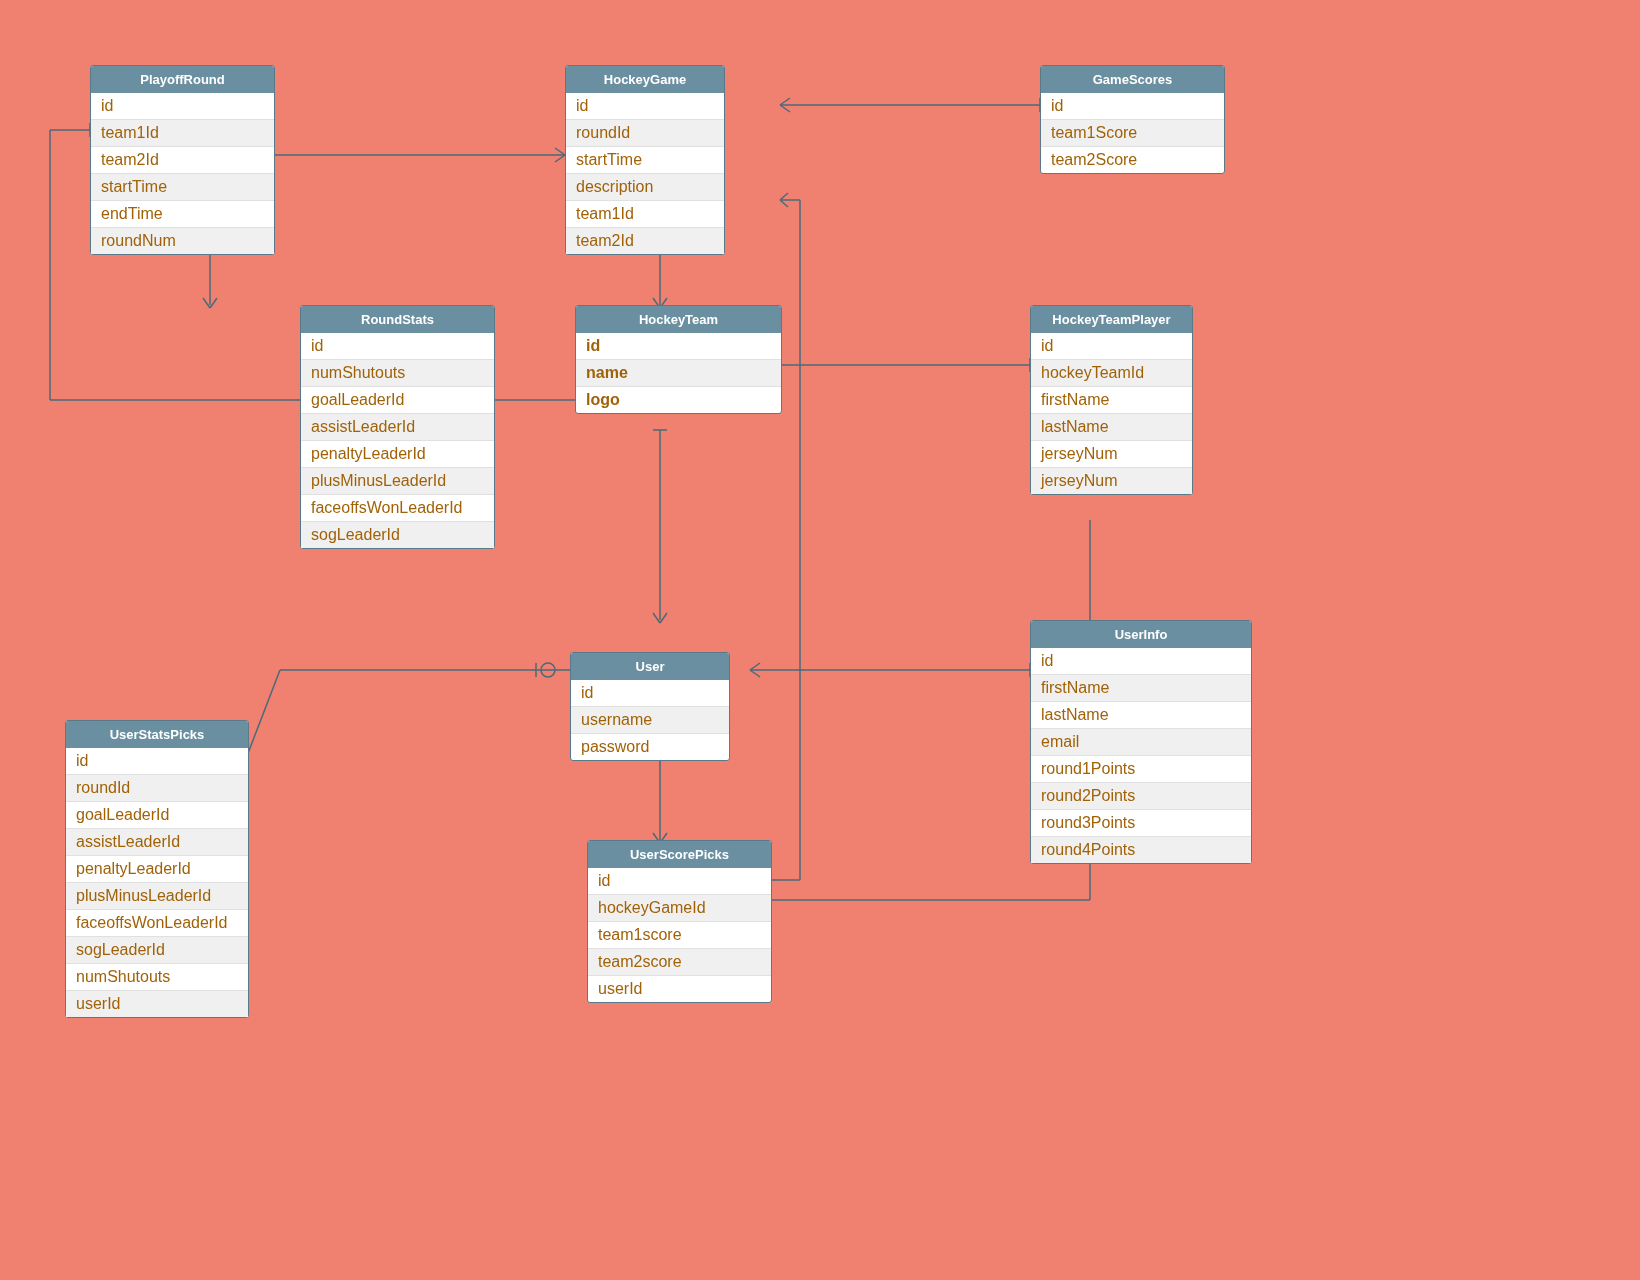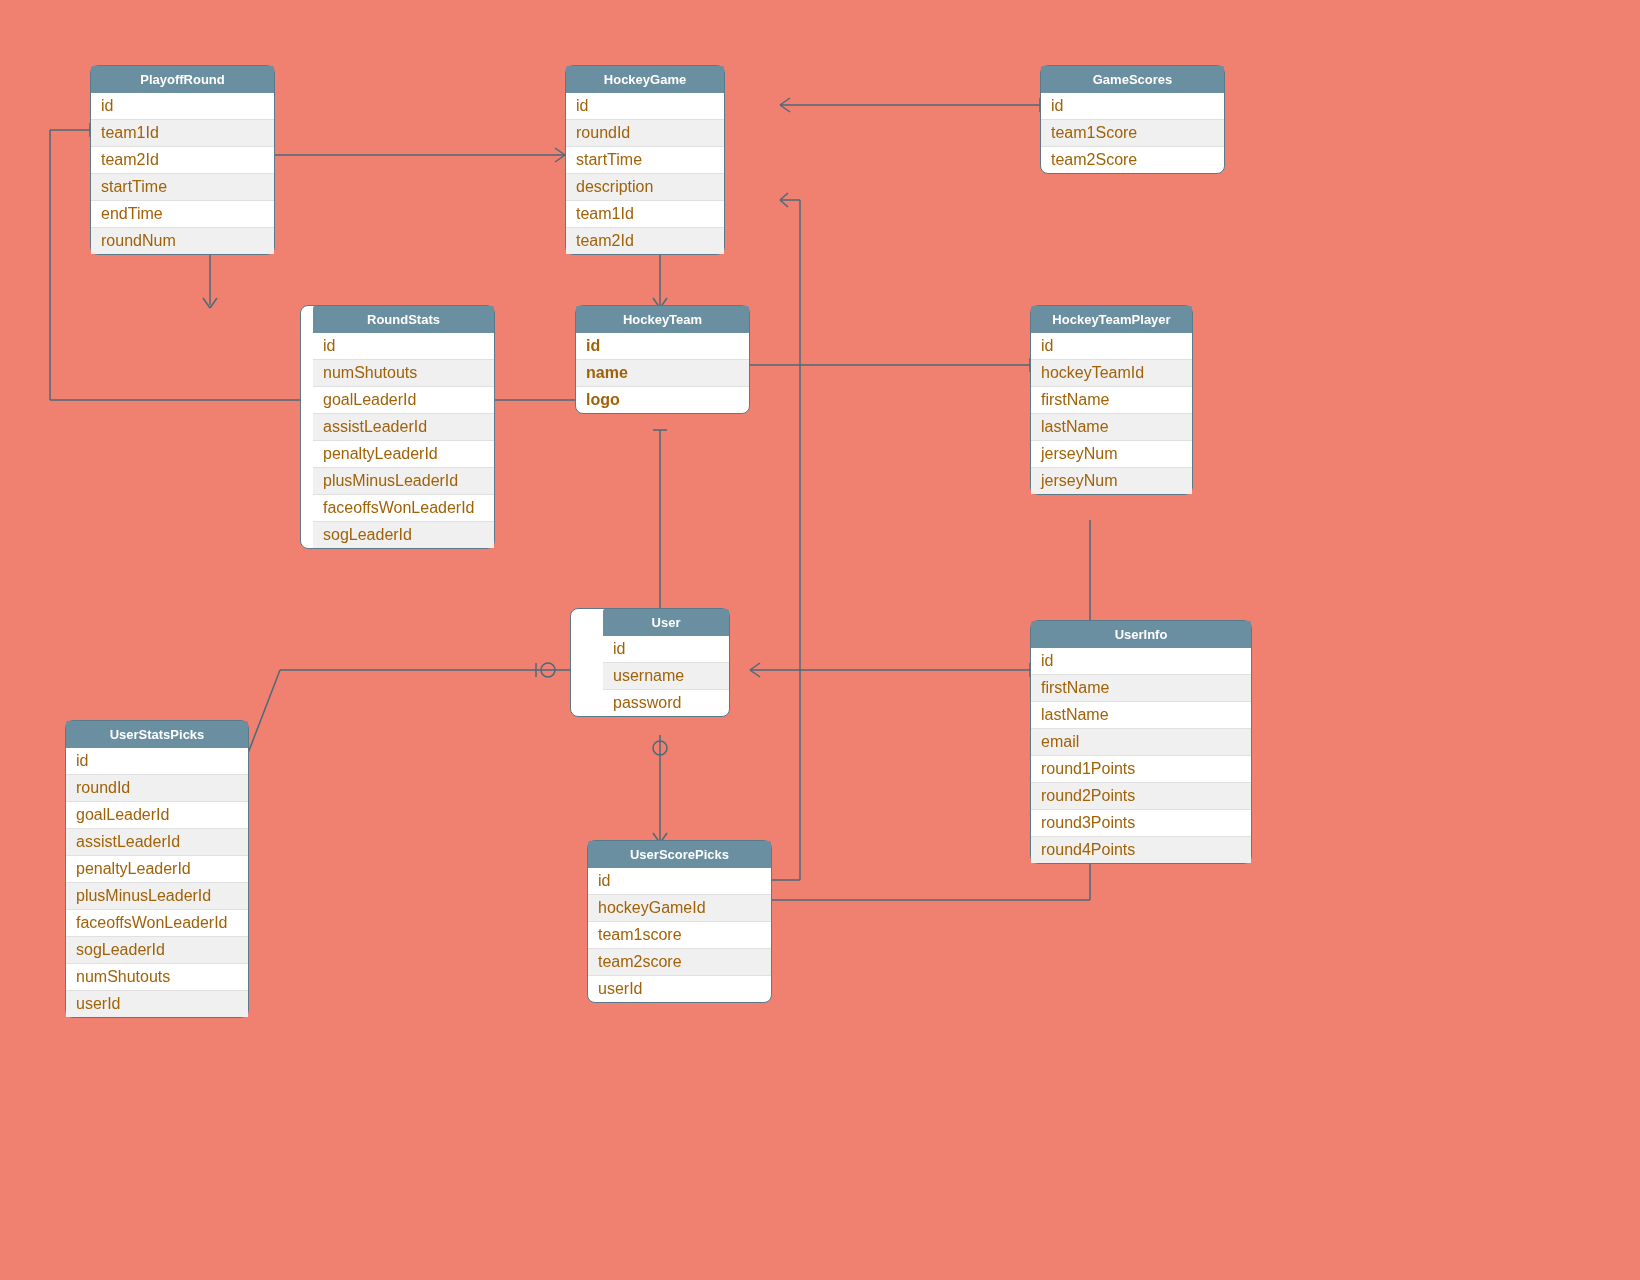--- a/index.html
+++ b/index.html
@@ -9,21 +9,21 @@
       height: 1280px;
       position: relative;
       overflow: hidden;
       font-family: Arial, sans-serif;
     }
 
     .er-table {
       position: absolute;
       background: white;
       border: 1.5px solid #5a7a8a;
-      border-radius: 8px;
+      border-radius: 3px;
       min-width: 160px;
     }
 
     .er-table-header {
       background: #6a8fa0;
       color: white;
       font-weight: bold;
       font-size: 13px;
       padding: 6px 10px;
       text-align: center;
@@ -178,50 +178,50 @@
   <div class="er-table-row alt">team2Id</div>
 </div>
 
 <div class="er-table" style="left:1040px; top:65px; width:185px;">
   <div class="er-table-header">GameScores</div>
   <div class="er-table-row">id</div>
   <div class="er-table-row alt">team1Score</div>
   <div class="er-table-row">team2Score</div>
 </div>
 
-<div class="er-table" style="left:300px; top:305px; width:195px;padding-left:12px;">
+<div class="er-table" style="left:300px; top:305px; width:195px;">
   <div class="er-table-header">RoundStats</div>
   <div class="er-table-row">id</div>
   <div class="er-table-row alt">numShutouts</div>
   <div class="er-table-row">goalLeaderId</div>
   <div class="er-table-row alt">assistLeaderId</div>
   <div class="er-table-row">penaltyLeaderId</div>
   <div class="er-table-row alt">plusMinusLeaderId</div>
   <div class="er-table-row">faceoffsWonLeaderId</div>
   <div class="er-table-row alt">sogLeaderId</div>
 </div>
 
-<div class="er-table" style="left:575px; top:305px; width:175px;">
+<div class="er-table" style="left:575px; top:305px; width:207px;">
   <div class="er-table-header">HockeyTeam</div>
   <div class="er-table-row bold">id</div>
   <div class="er-table-row alt bold">name</div>
   <div class="er-table-row bold">logo</div>
 </div>
 
 <div class="er-table" style="left:1030px; top:305px; width:163px;">
   <div class="er-table-header">HockeyTeamPlayer</div>
   <div class="er-table-row">id</div>
   <div class="er-table-row alt">hockeyTeamId</div>
   <div class="er-table-row">firstName</div>
   <div class="er-table-row alt">lastName</div>
   <div class="er-table-row">jerseyNum</div>
   <div class="er-table-row alt">jerseyNum</div>
 </div>
 
-<div class="er-table" style="left:570px; top:608px; width:144px;padding-left:32px;">
+<div class="er-table" style="left:570px; top:652px; width:144px;">
   <div class="er-table-header">User</div>
   <div class="er-table-row">id</div>
   <div class="er-table-row alt">username</div>
   <div class="er-table-row">password</div>
 </div>
 
 <div class="er-table" style="left:1030px; top:620px; width:222px;">
   <div class="er-table-header">UserInfo</div>
   <div class="er-table-row">id</div>
   <div class="er-table-row alt">firstName</div>

